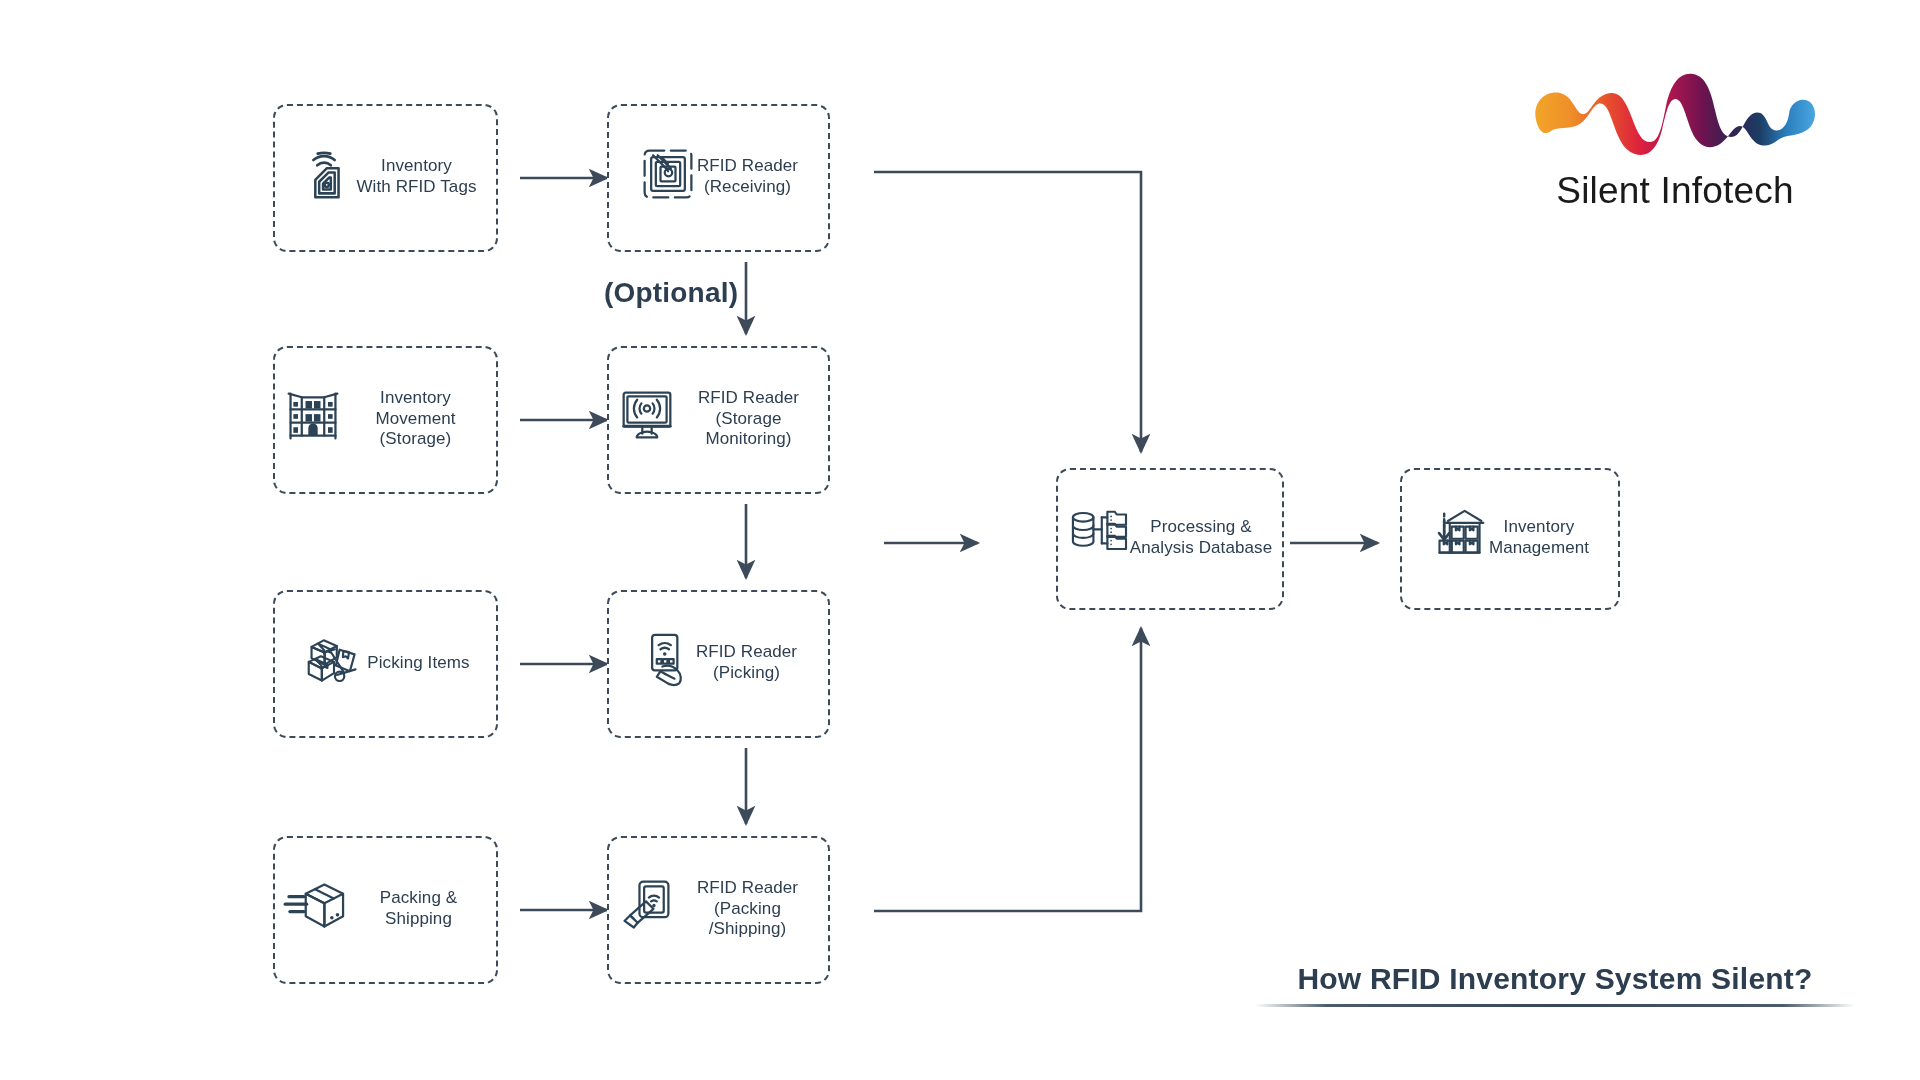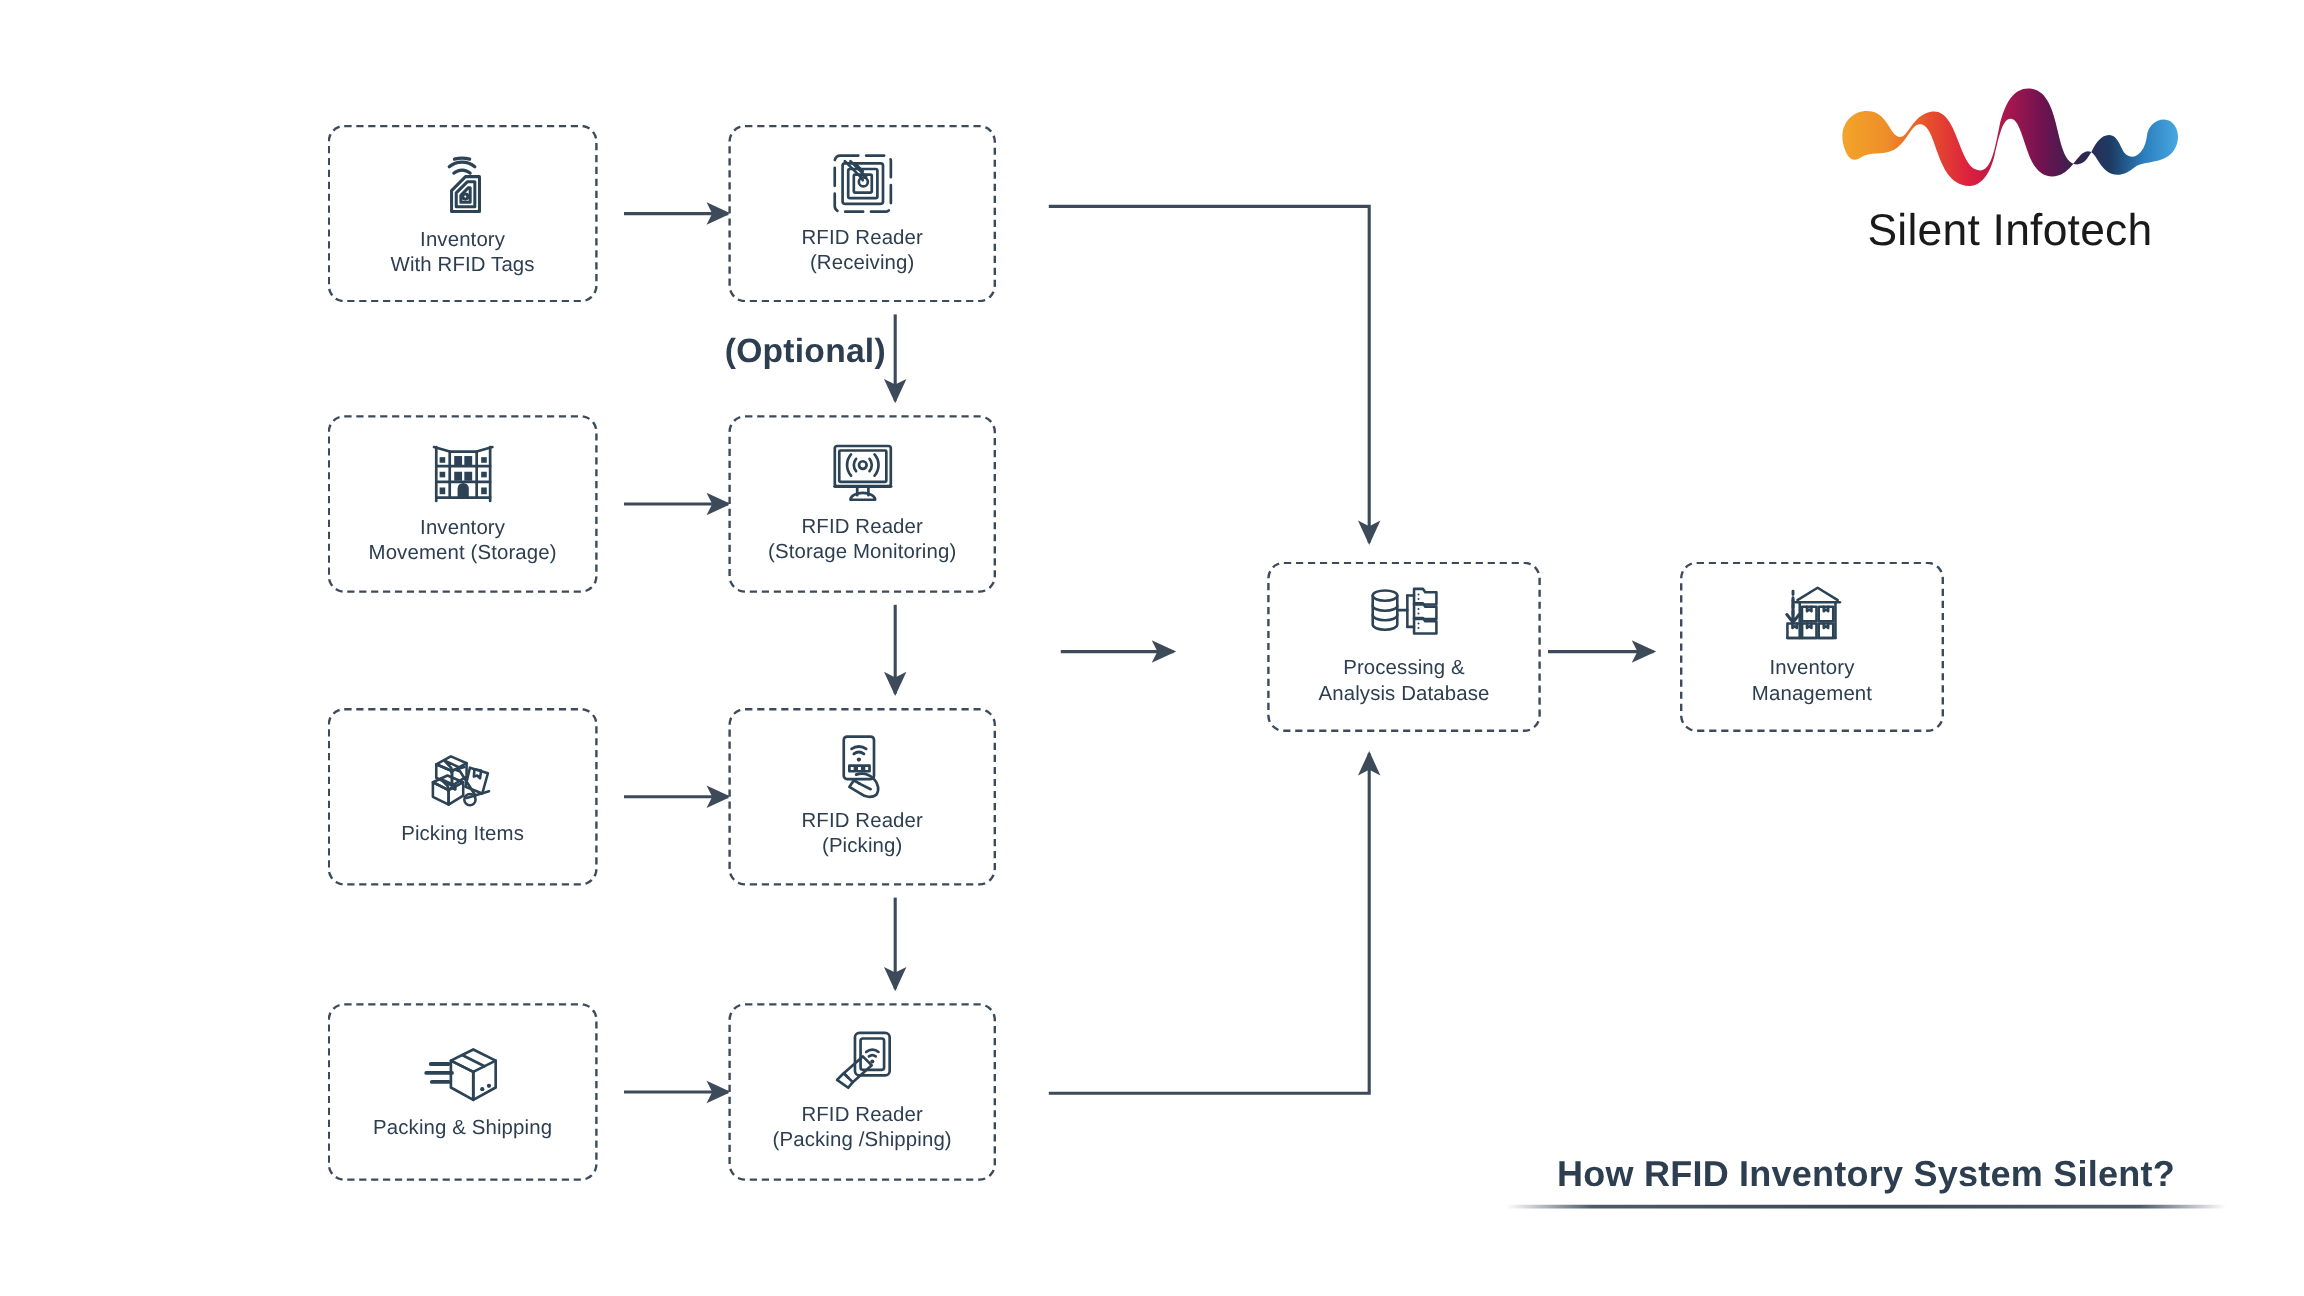--- a/index.html
+++ b/index.html
@@ -17,21 +17,21 @@
     background: #ffffff;
   }
 
   
   .node {
     position: absolute;
     border: 2.5px dashed #3c4a5a;
     border-radius: 14px;
     background: #ffffff;
     display: flex;
-    flex-direction: column;
+    flex-direction: row;
     align-items: center;
     justify-content: center;
     padding: 10px 8px 12px;
   }
   .node .icon {
     display: flex;
     align-items: center;
     justify-content: center;
     margin-bottom: 6px;
   }

